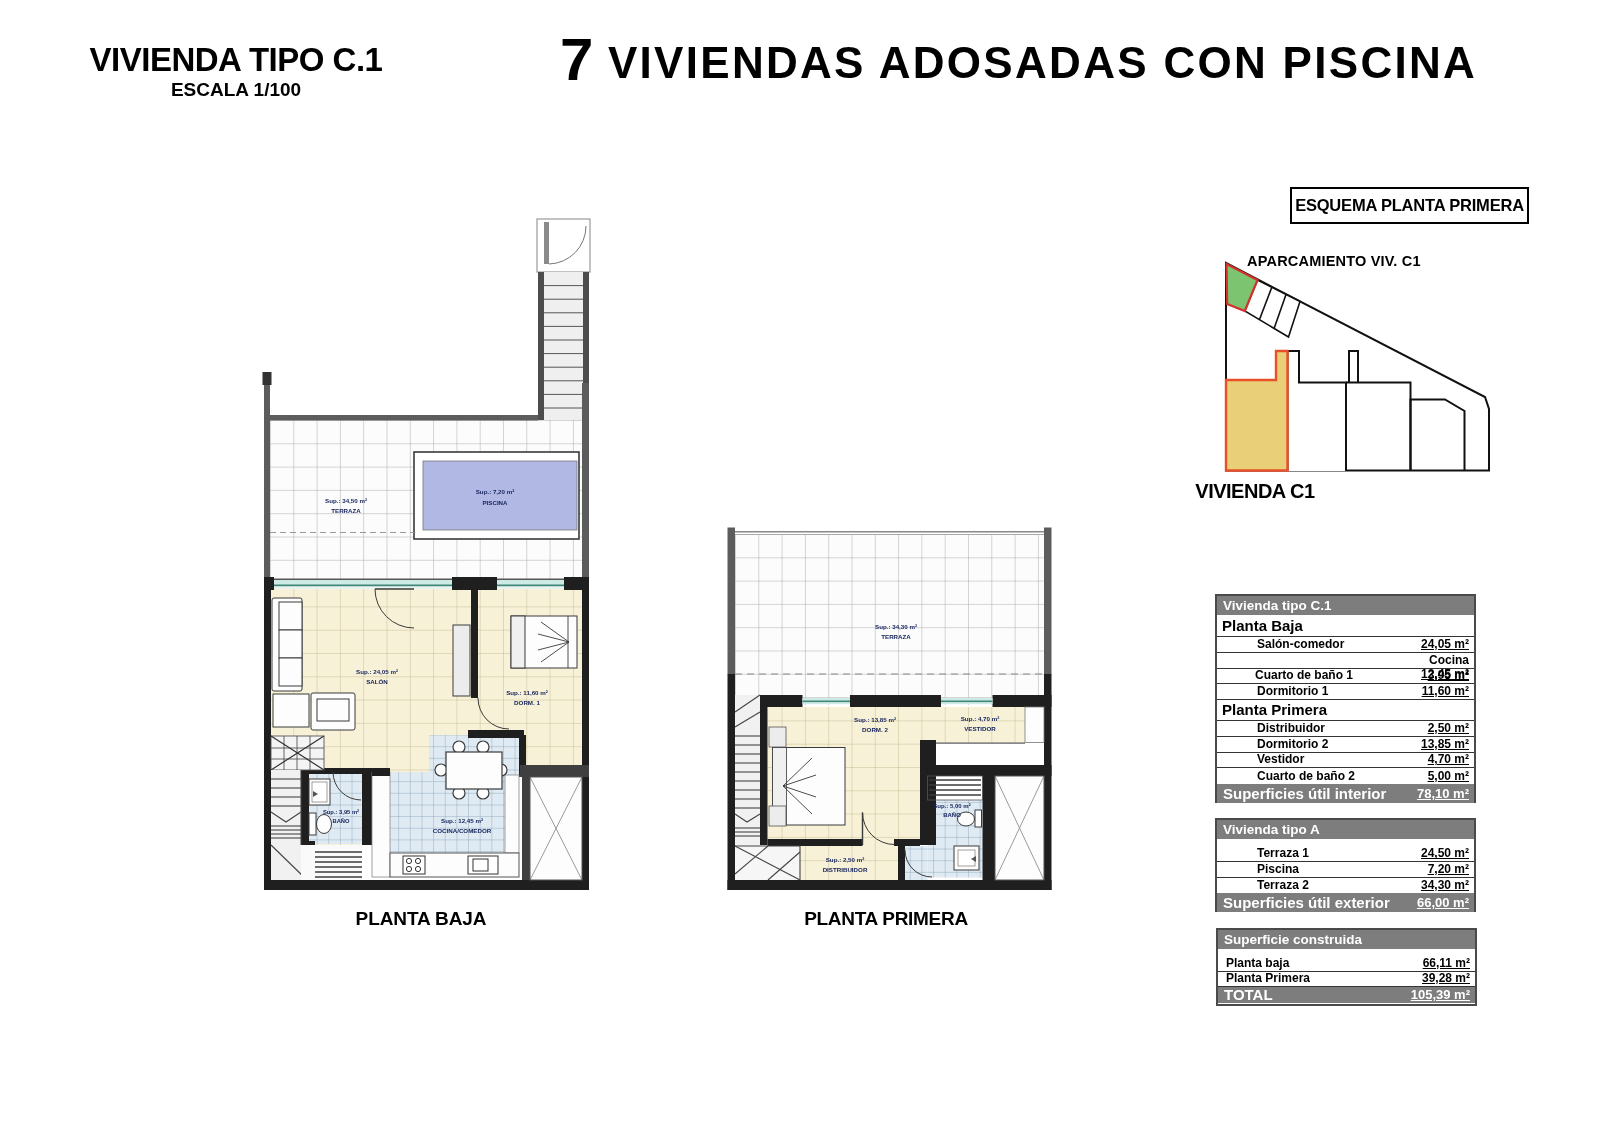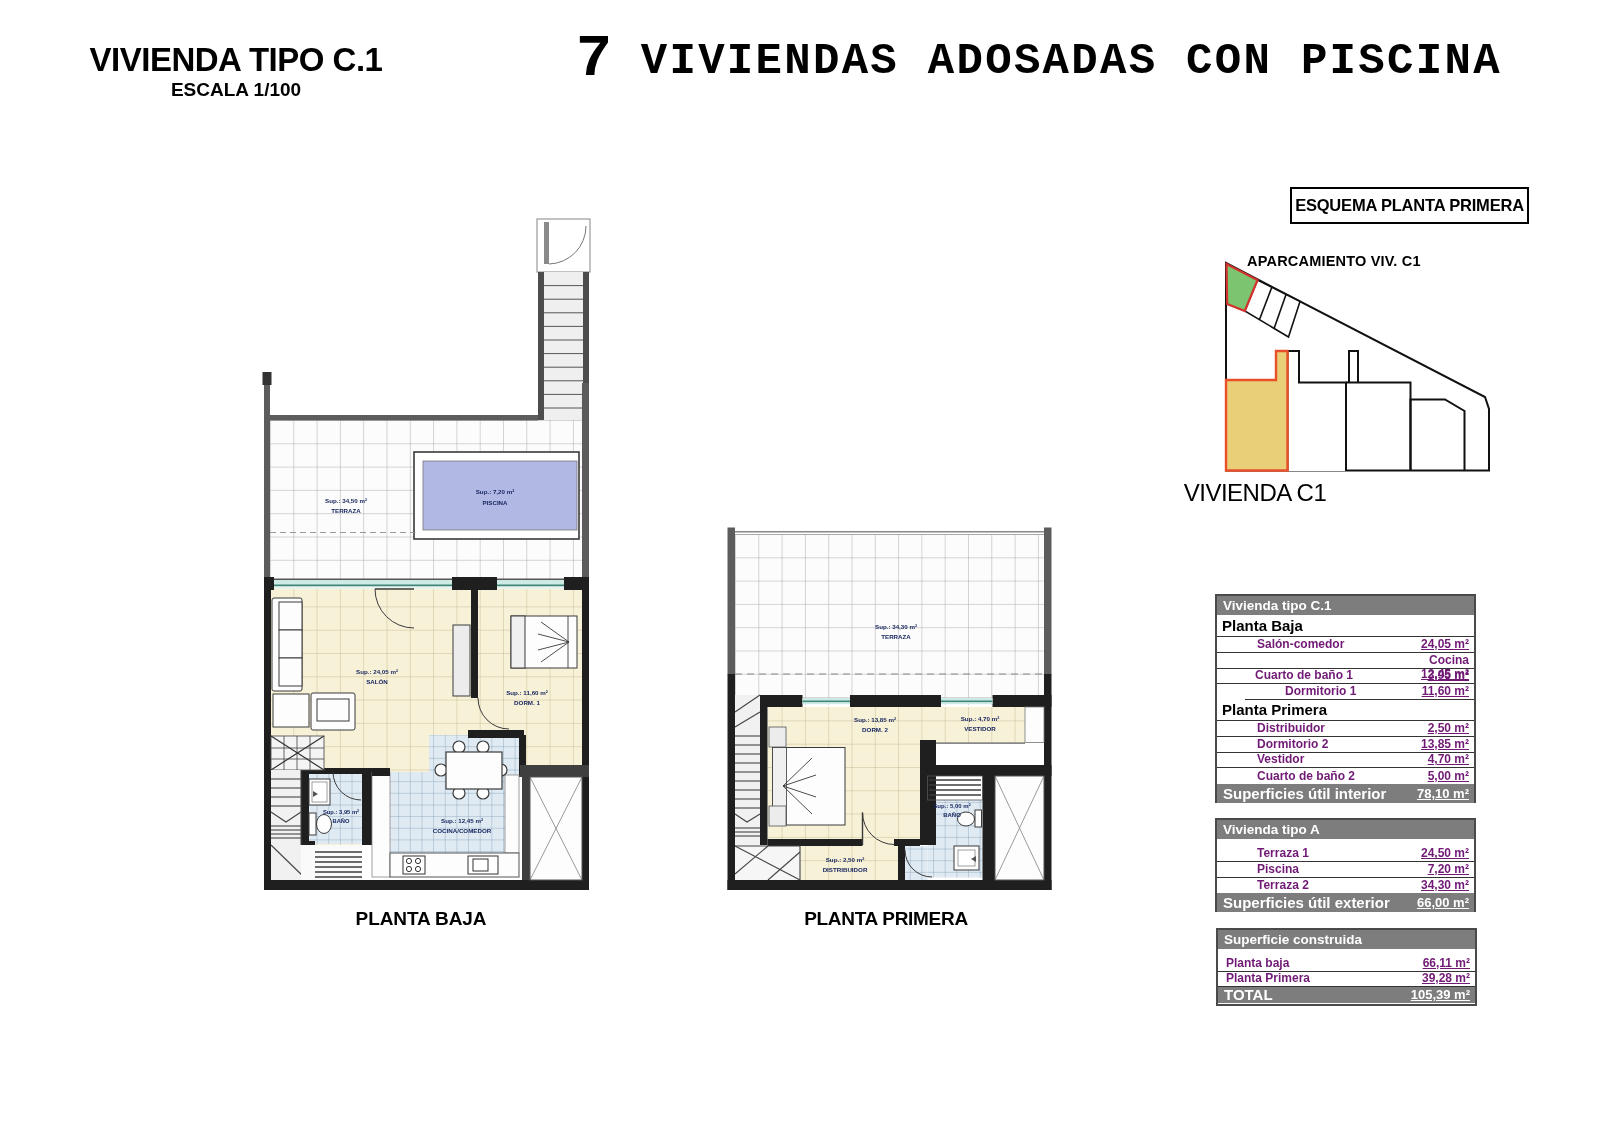--- a/index.html
+++ b/index.html
@@ -3,52 +3,52 @@
 <meta charset="utf-8">
 <style>
   html,body{margin:0;padding:0;}
   body{width:1600px;height:1130px;background:#fff;position:relative;overflow:hidden;
        font-family:"Liberation Sans",sans-serif;}
   .abs{position:absolute;}
   .tbl{position:absolute;left:1215px;width:261px;border:2px solid #4a4a4a;background:#fff;box-sizing:border-box;}
   .ghead{background:#7d7d7d;color:#fff;font-weight:bold;font-size:13.5px;display:flex;align-items:center;padding-left:6px;border-bottom:1.5px solid #fff;}
   .gfoot{background:#7d7d7d;color:#fff;font-weight:bold;display:flex;align-items:center;padding:0 5px 0 6px;}
   .sect{font-weight:bold;font-size:15px;color:#000;display:flex;align-items:center;padding-left:5px;border-bottom:1px solid #333;}
-  .row{font-weight:bold;font-size:12px;color:#701a75;display:flex;align-items:flex-end;padding:0 5px 1px 40px;border-bottom:1px solid #333;box-sizing:border-box;}
+  .row{font-weight:bold;font-size:12px;color:#000000;display:flex;align-items:flex-end;padding:0 5px 1px 40px;border-bottom:1px solid #333;box-sizing:border-box;}
   .row .v,.gfoot .v{margin-left:auto;text-decoration:underline;}
   .row3{padding-left:8px;}
 </style>
 </head>
 <body>
 
 <div class="abs" style="left:86px;top:43px;width:300px;text-align:center;font-weight:bold;font-size:33px;letter-spacing:-0.5px;line-height:1;">VIVIENDA TIPO C.1</div>
 <div class="abs" style="left:86px;top:80px;width:300px;text-align:center;font-weight:bold;font-size:19px;letter-spacing:0px;line-height:1;">ESCALA 1/100</div>
-<div class="abs" style="left:576px;top:25px;width:930px;white-space:nowrap;font-weight:bold;font-family:Liberation Mono, monospace;"><span style="font-size:60px;vertical-align:-2px;">7</span><span style="font-size:44px;letter-spacing:2.3px;"> VIVIENDAS ADOSADAS CON PISCINA</span></div>
+<div class="abs" style="left:560px;top:25px;width:930px;white-space:nowrap;font-weight:bold;"><span style="font-size:60px;vertical-align:-2px;">7</span><span style="font-size:44px;letter-spacing:2.3px;"> VIVIENDAS ADOSADAS CON PISCINA</span></div>
 <div class="abs" style="left:336px;top:909px;width:170px;text-align:center;font-weight:bold;font-size:19px;letter-spacing:-0.1px;white-space:nowrap;line-height:1;">PLANTA BAJA</div>
 <div class="abs" style="left:786px;top:909px;width:200px;text-align:center;font-weight:bold;font-size:19px;letter-spacing:-0.3px;white-space:nowrap;line-height:1;">PLANTA PRIMERA</div>
 <div class="abs" style="left:1251px;top:187px;width:239px;height:37px;border:2px solid #000;box-sizing:border-box;display:flex;align-items:center;justify-content:center;font-weight:bold;font-size:16.5px;letter-spacing:-0.2px;margin-left:39px;">ESQUEMA PLANTA PRIMERA</div>
 <div class="abs" style="left:1247px;top:254px;font-weight:bold;font-size:14.5px;letter-spacing:0.2px;line-height:1;">APARCAMIENTO VIV. C1</div>
-<div class="abs" style="left:1155px;top:481px;width:200px;text-align:center;font-weight:normal;font-size:24px;letter-spacing:-0.5px;line-height:1;">VIVIENDA C1</div>
+<div class="abs" style="left:1155px;top:481px;width:200px;text-align:center;font-weight:bold;font-size:20px;letter-spacing:-0.5px;line-height:1;">VIVIENDA C1</div>
 
 <div class="tbl" style="top:594px;height:209px;">
   <div class="ghead" style="height:18.5px;">Vivienda tipo C.1</div>
   <div class="sect" style="height:20.5px;">Planta Baja</div>
   <div class="row" style="height:16.2px;">
       <span>Salón-comedor</span>
       <span class="v">24,05 m²</span>
     </div>
   <div class="row" style="height:15.6px;flex-direction:column;">
       <span>Cocina</span>
       <span class="v">12,45 m²</span>
     </div>
   <div class="row" style="height:15.6px;padding-left:38px;">
       <span>Cuarto de baño 1</span>
       <span class="v">3,95 m²</span>
     </div>
-  <div class="row" style="height:15.6px;margin-left:28px;">
+  <div class="row" style="height:15.6px;">
       <span>Dormitorio 1</span>
       <span class="v">11,60 m²</span>
     </div>
   <div class="sect" style="height:20px;">Planta Primera</div>
   <div class="row" style="height:16.2px;">
       <span>Distribuidor</span>
       <span class="v">2,50 m²</span>
     </div>
   <div class="row" style="height:15.6px;">
       <span>Dormitorio 2</span>

